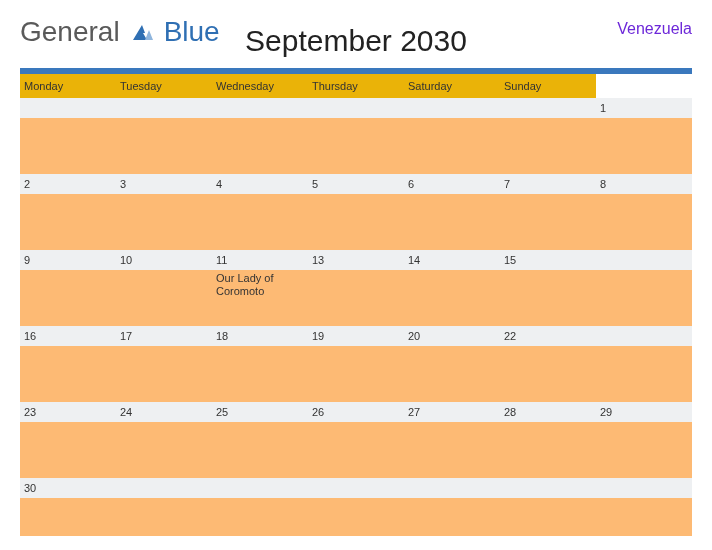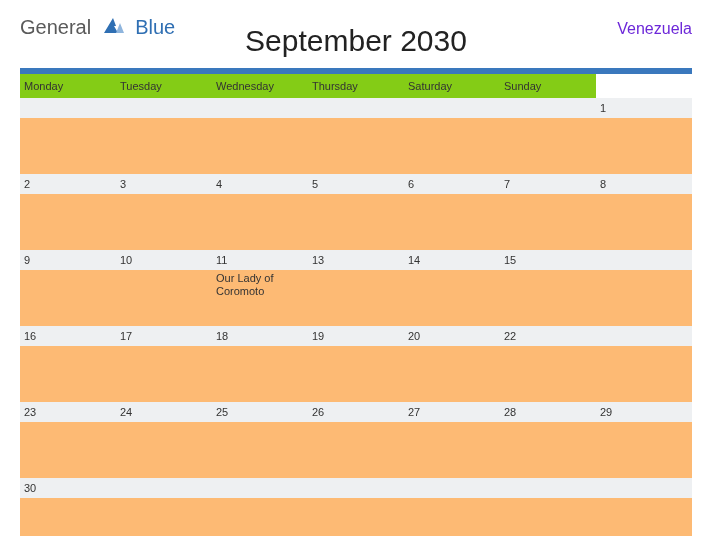--- a/index.html
+++ b/index.html
@@ -15,21 +15,21 @@
     display: flex;
     align-items: flex-start;
     justify-content: space-between;
     margin-bottom: 8px;
     position: relative;
     height: 48px;
   }
   .logo {
     display: flex;
     align-items: center;
-    font-size: 20px;
+    font-size: 28px;
     color: #5a5a5a;
     gap: 10px;
     position: relative;
     top: 4px;
   }
   .logo .g { color: #5a5a5a; font-weight: 400; }
   .logo .b { color: #2f6fb3; font-weight: 400; }
   .logo-mark {
     margin-left: 2px;
   }
@@ -55,21 +55,21 @@
   }
   .weekdays {
     display: grid;
     grid-template-columns: repeat(7, 1fr);
     background: #fff;
   }
   .weekday {
     font-size: 11px;
     color: #333;
     padding: 6px 4px 6px 4px;
-    background: #84cc16;
+    background: #eab308;
   }
   .weeks { }
   .week-row {
     display: grid;
     grid-template-columns: repeat(7, 1fr);
   }
   .daynum-row {
     background: #eef0f2;
   }
   .daynum {

